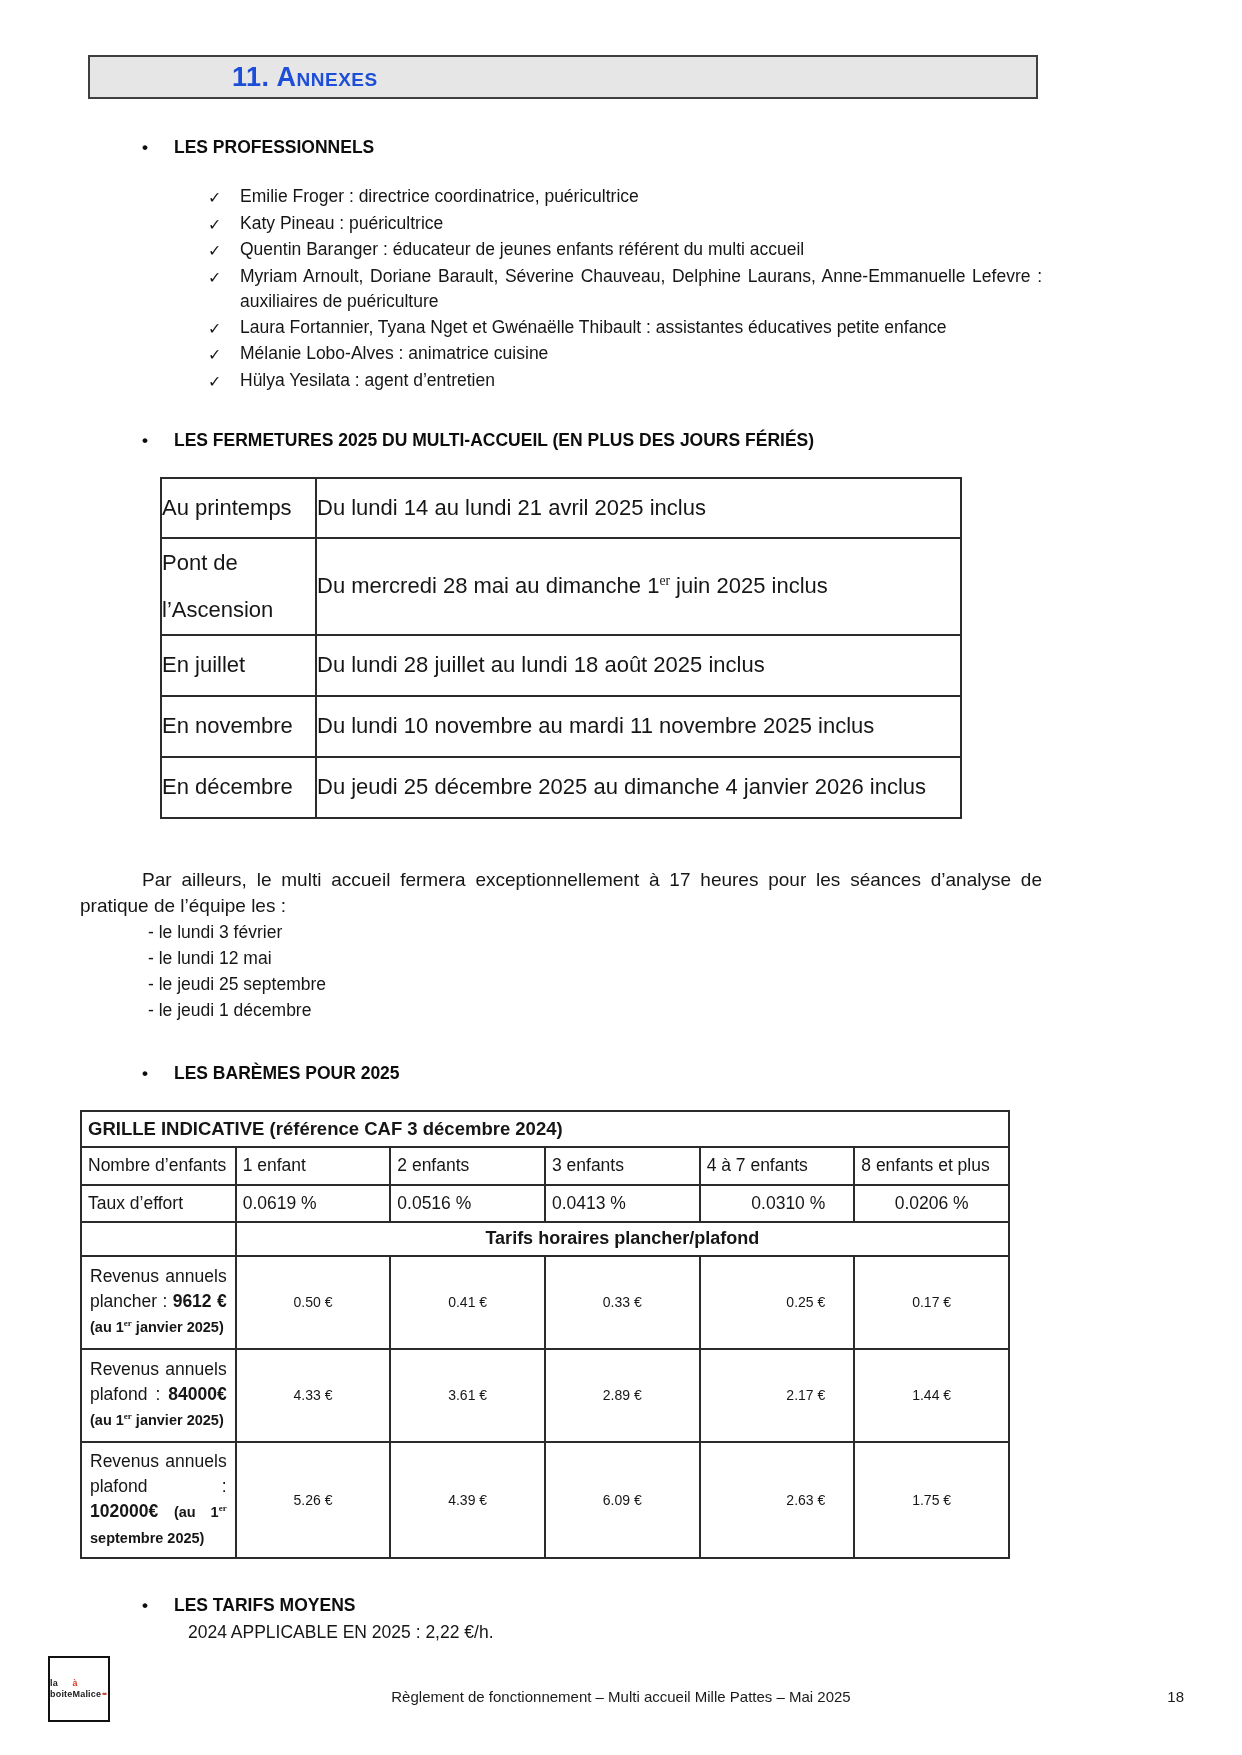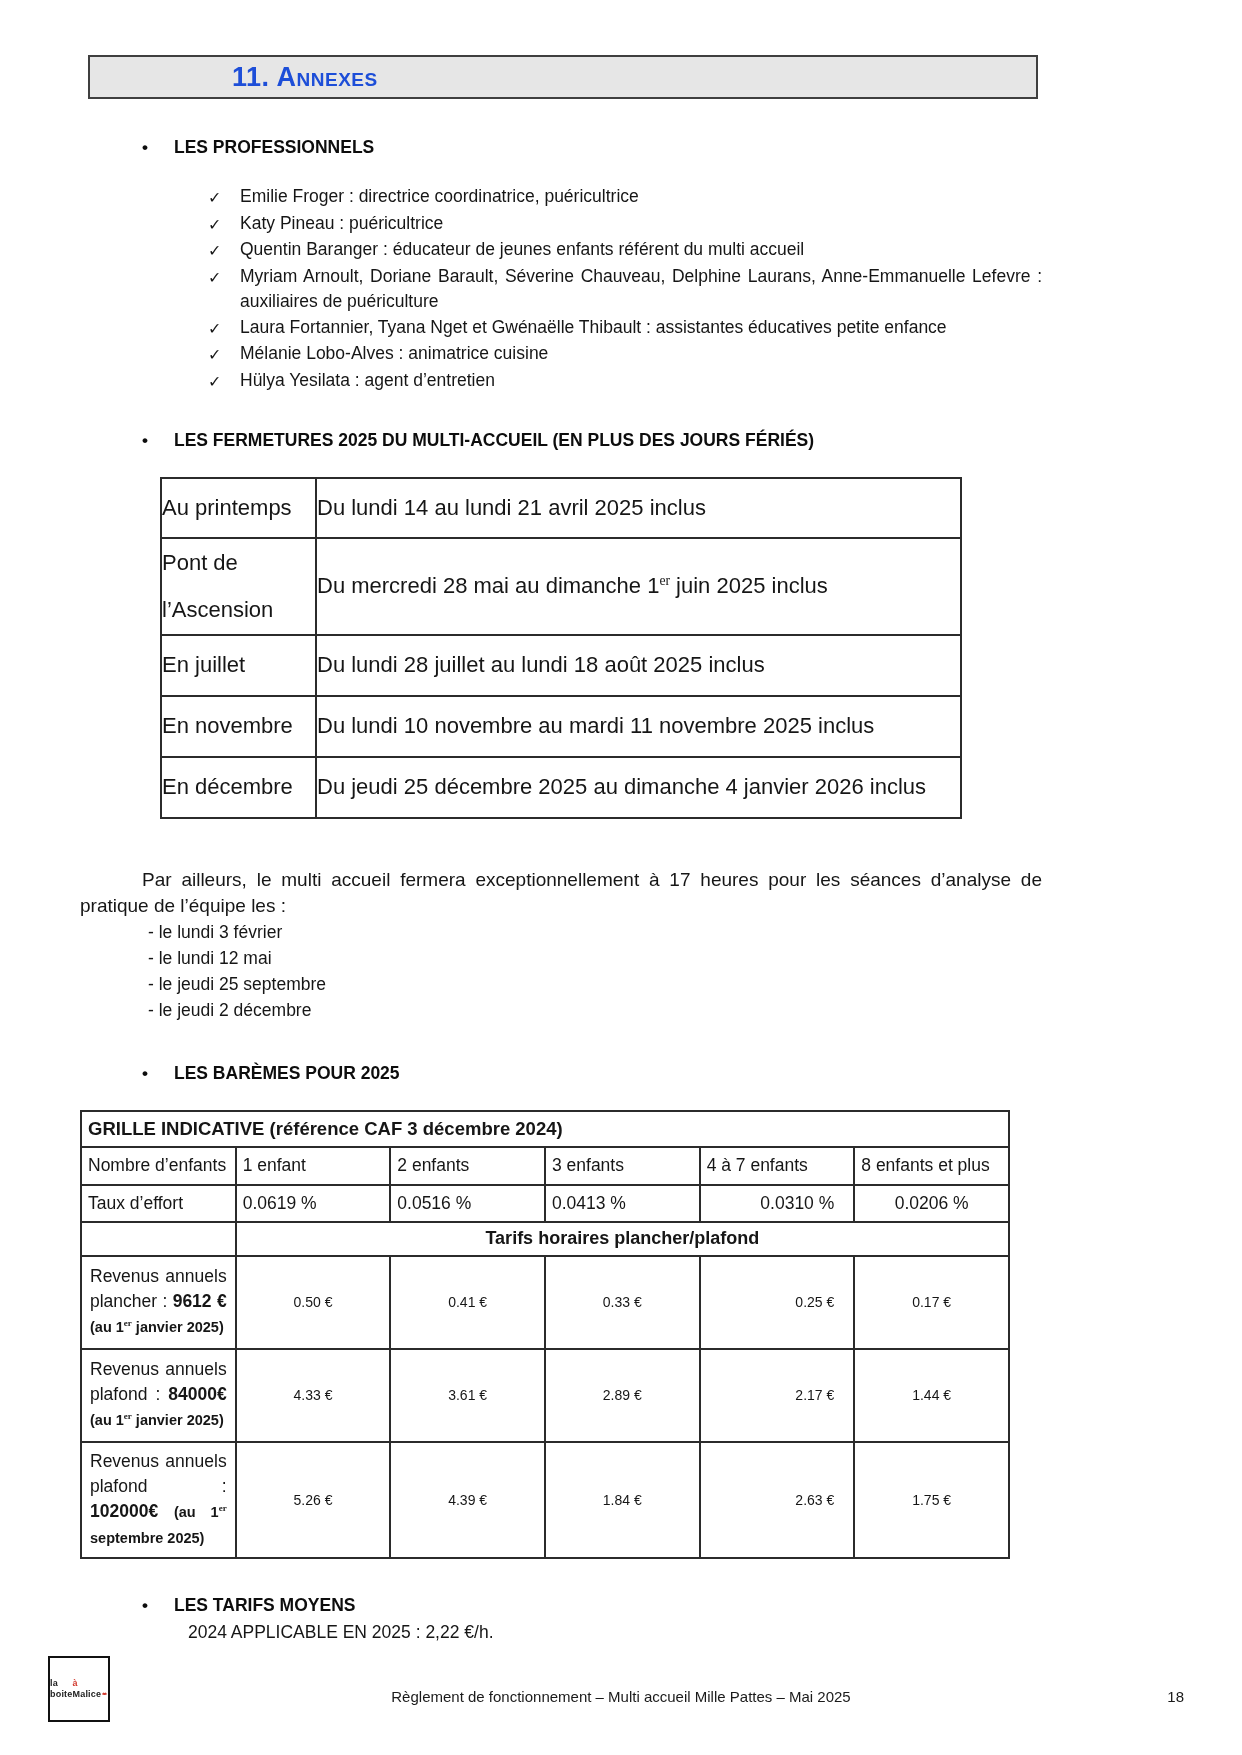--- a/index.html
+++ b/index.html
@@ -95,21 +95,21 @@
   .bar-table .c0 { width: 230px; }
   .bar-table .c1 { width: 115px; padding-left: 6px; }
   .bar-table .c2 { width: 120px; }
   .bar-table .c3 { width: 137px; }
   .bar-table .c4 { width: 146px; }
   .bar-table .c5 { width: 182px; }
   .bar-table .grid-title { font-weight: bold; font-size: 18.5px; height: 36px; }
   .bar-table .hdr { height: 38px; }
   .bar-table .taux { height: 37px; }
   .bar-table .al-l { text-align: left; }
-  .bar-table .al-r { text-align: right; padding-right: 19px; }
+  .bar-table .al-r { text-align: right; padding-right: 28px; }
   .bar-table .al-c { text-align: center; }
   .bar-table .tarifs-hdr {
     font-weight: bold; font-size: 18px; text-align: center; height: 34px;
   }
   .bar-table .rev-label {
     text-align: justify; line-height: 25px; padding: 6px 8px;
     height: 93px;
   }
   .bar-table .rev-label b.amount { font-size: 17.5px; }
   .bar-table .rev-label b.note { font-size: 14.5px; }
@@ -223,21 +223,21 @@
       <td class="dates"><span>Du jeudi 25 décembre 2025 au dimanche 4 janvier 2026 inclus</span><sup></sup><span></span></td>
     </tr>
   </tbody>
     </table>
 
   <p class="closure-par">Par ailleurs, le multi accueil fermera exceptionnellement à 17 heures pour les séances d’analyse de pratique de l’équipe les :</p>
   <div class="dash-list">
     <div>- le lundi 3 février</div>
     <div>- le lundi 12 mai</div>
     <div>- le jeudi 25 septembre</div>
-    <div>- le jeudi 2 décembre</div>
+    <div>- le jeudi 1 décembre</div>
   </div>
 
   <div class="bullet-heading h-bar">
     <span class="bullet">•</span>
     <span>LES BARÈMES POUR 2025</span>
   </div>
 
   <table class="bar-table">
     <tbody>
         <tr>
@@ -276,21 +276,21 @@
       <td class="c1 money">4.33 €</td>
       <td class="c2 money">3.61 €</td>
       <td class="c3 money">2.89 €</td>
       <td class="c4 money al-r">2.17 €</td>
       <td class="c5 money">1.44 €</td>
     </tr>
     <tr>
       <td class="c0 rev-label"><span>Revenus annuels plafond :  </span><b class="amount">102000€ </b><b class="note"><span>(au 1</span><sup>er</sup><span> septembre 2025)</span></b></td>
       <td class="c1 money">5.26 €</td>
       <td class="c2 money">4.39 €</td>
-      <td class="c3 money">1.84 €</td>
+      <td class="c3 money">6.09 €</td>
       <td class="c4 money al-r">2.63 €</td>
       <td class="c5 money">1.75 €</td>
     </tr>
   </tbody>
     </table>
 
   <div class="bullet-heading h-tarifs">
     <span class="bullet">•</span>
     <span>LES TARIFS MOYENS</span>
   </div>

